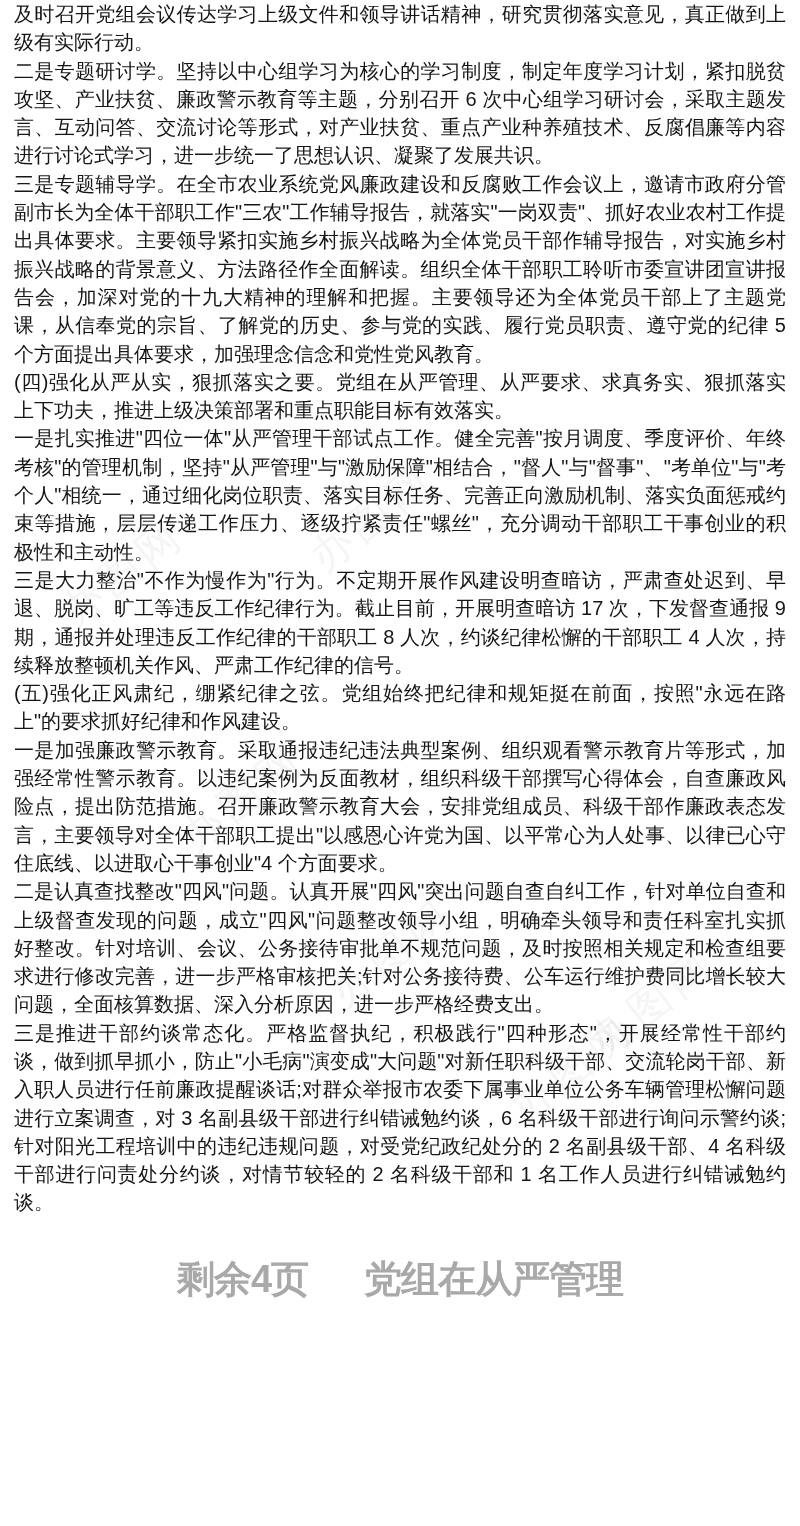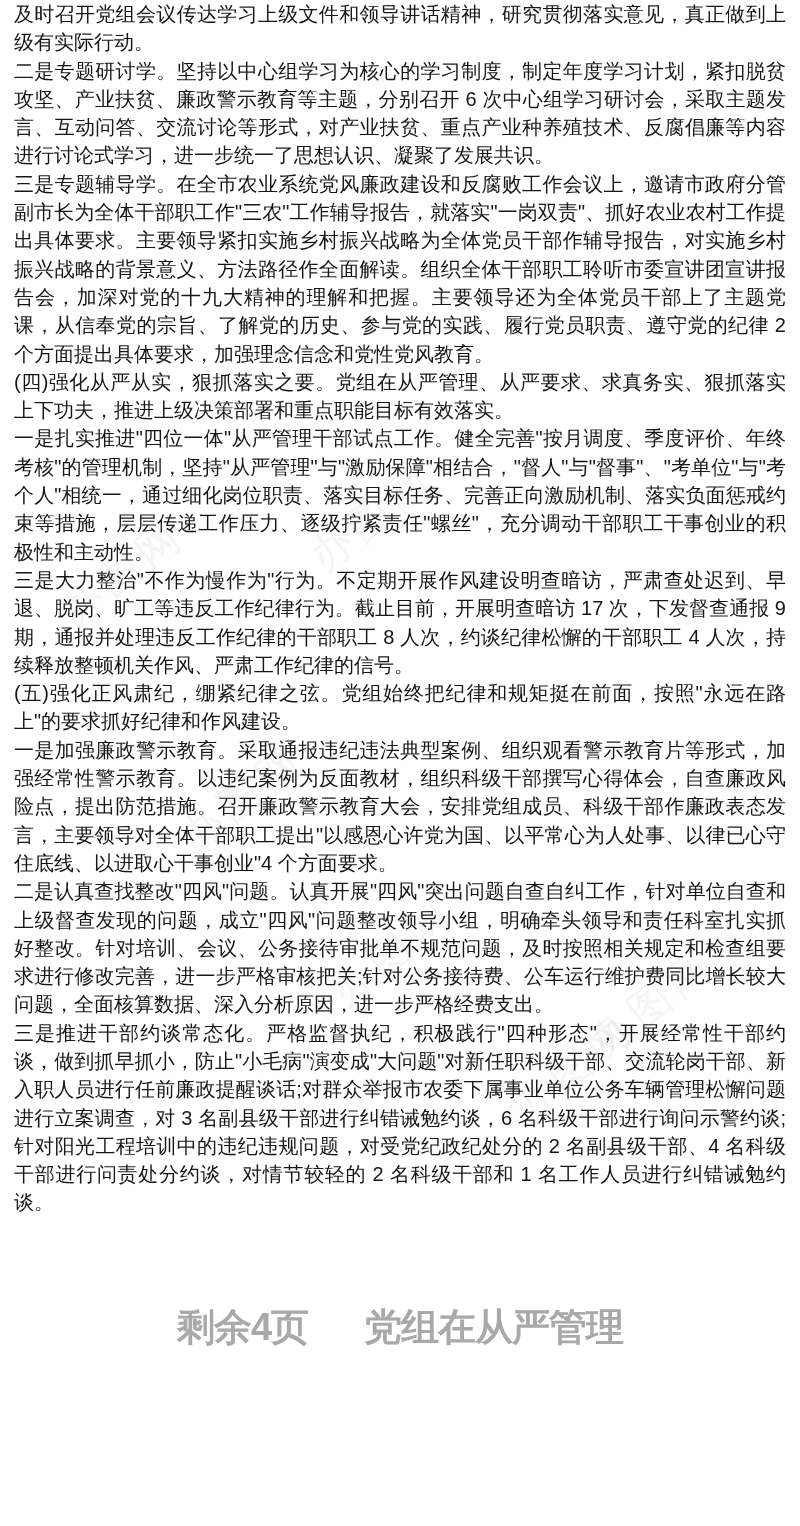--- a/index.html
+++ b/index.html
@@ -30,21 +30,21 @@
   }
   .content p {
     margin: 0;
   }
   
   .p-first {
     margin-top: -17px;
     margin-bottom: 54px;
   }
   .banner {
-    margin-top: 88px;
+    margin-top: 40px;
     display: flex;
     justify-content: center;
     align-items: baseline;
     gap: 56px;
     font-weight: bold;
     font-size: 38px;
     letter-spacing: -1px;
     color: #a9a9a9;
     line-height: 1.2;
     user-select: none;
@@ -67,21 +67,21 @@
   <span class="watermark" style="left: 300px; top: 490px;">办图网</span>
   <span class="watermark" style="left: 50px; top: 545px;">办图网</span>
   <span class="watermark" style="left: 170px; top: 770px;">办图网</span>
   <span class="watermark" style="left: 320px; top: 925px;">办图网</span>
   <span class="watermark" style="left: 580px; top: 975px;">办图网</span>
   <span class="watermark" style="left: 500px; top: 1040px;">办图网</span>
 
   <div class="content">
     <p class="p-first">及时召开党组会议传达学习上级文件和领导讲话精神，研究贯彻落实意见，真正做到上级有实际行动。</p>
     <p>二是专题研讨学。坚持以中心组学习为核心的学习制度，制定年度学习计划，紧扣脱贫攻坚、产业扶贫、廉政警示教育等主题，分别召开 6 次中心组学习研讨会，采取主题发言、互动问答、交流讨论等形式，对产业扶贫、重点产业种养殖技术、反腐倡廉等内容进行讨论式学习，进一步统一了思想认识、凝聚了发展共识。</p>
-    <p>三是专题辅导学。在全市农业系统党风廉政建设和反腐败工作会议上，邀请市政府分管副市长为全体干部职工作"三农"工作辅导报告，就落实"一岗双责"、抓好农业农村工作提出具体要求。主要领导紧扣实施乡村振兴战略为全体党员干部作辅导报告，对实施乡村振兴战略的背景意义、方法路径作全面解读。组织全体干部职工聆听市委宣讲团宣讲报告会，加深对党的十九大精神的理解和把握。主要领导还为全体党员干部上了主题党课，从信奉党的宗旨、了解党的历史、参与党的实践、履行党员职责、遵守党的纪律 2 个方面提出具体要求，加强理念信念和党性党风教育。</p>
+    <p>三是专题辅导学。在全市农业系统党风廉政建设和反腐败工作会议上，邀请市政府分管副市长为全体干部职工作"三农"工作辅导报告，就落实"一岗双责"、抓好农业农村工作提出具体要求。主要领导紧扣实施乡村振兴战略为全体党员干部作辅导报告，对实施乡村振兴战略的背景意义、方法路径作全面解读。组织全体干部职工聆听市委宣讲团宣讲报告会，加深对党的十九大精神的理解和把握。主要领导还为全体党员干部上了主题党课，从信奉党的宗旨、了解党的历史、参与党的实践、履行党员职责、遵守党的纪律 5 个方面提出具体要求，加强理念信念和党性党风教育。</p>
     <p>(四)强化从严从实，狠抓落实之要。党组在从严管理、从严要求、求真务实、狠抓落实上下功夫，推进上级决策部署和重点职能目标有效落实。</p>
     <p>一是扎实推进"四位一体"从严管理干部试点工作。健全完善"按月调度、季度评价、年终考核"的管理机制，坚持"从严管理"与"激励保障"相结合，"督人"与"督事"、"考单位"与"考个人"相统一，通过细化岗位职责、落实目标任务、完善正向激励机制、落实负面惩戒约束等措施，层层传递工作压力、逐级拧紧责任"螺丝"，充分调动干部职工干事创业的积极性和主动性。</p>
     <p>三是大力整治"不作为慢作为"行为。不定期开展作风建设明查暗访，严肃查处迟到、早退、脱岗、旷工等违反工作纪律行为。截止目前，开展明查暗访 17 次，下发督查通报 9 期，通报并处理违反工作纪律的干部职工 8 人次，约谈纪律松懈的干部职工 4 人次，持续释放整顿机关作风、严肃工作纪律的信号。</p>
     <p>(五)强化正风肃纪，绷紧纪律之弦。党组始终把纪律和规矩挺在前面，按照"永远在路上"的要求抓好纪律和作风建设。</p>
     <p>一是加强廉政警示教育。采取通报违纪违法典型案例、组织观看警示教育片等形式，加强经常性警示教育。以违纪案例为反面教材，组织科级干部撰写心得体会，自查廉政风险点，提出防范措施。召开廉政警示教育大会，安排党组成员、科级干部作廉政表态发言，主要领导对全体干部职工提出"以感恩心许党为国、以平常心为人处事、以律已心守住底线、以进取心干事创业"4 个方面要求。</p>
     <p>二是认真查找整改"四风"问题。认真开展"四风"突出问题自查自纠工作，针对单位自查和上级督查发现的问题，成立"四风"问题整改领导小组，明确牵头领导和责任科室扎实抓好整改。针对培训、会议、公务接待审批单不规范问题，及时按照相关规定和检查组要求进行修改完善，进一步严格审核把关;针对公务接待费、公车运行维护费同比增长较大问题，全面核算数据、深入分析原因，进一步严格经费支出。</p>
     <p>三是推进干部约谈常态化。严格监督执纪，积极践行"四种形态"，开展经常性干部约谈，做到抓早抓小，防止"小毛病"演变成"大问题"对新任职科级干部、交流轮岗干部、新入职人员进行任前廉政提醒谈话;对群众举报市农委下属事业单位公务车辆管理松懈问题进行立案调查，对 3 名副县级干部进行纠错诫勉约谈，6 名科级干部进行询问示警约谈;针对阳光工程培训中的违纪违规问题，对受党纪政纪处分的 2 名副县级干部、4 名科级干部进行问责处分约谈，对情节较轻的 2 名科级干部和 1 名工作人员进行纠错诫勉约谈。</p>
   </div>
 
   <div class="banner">

